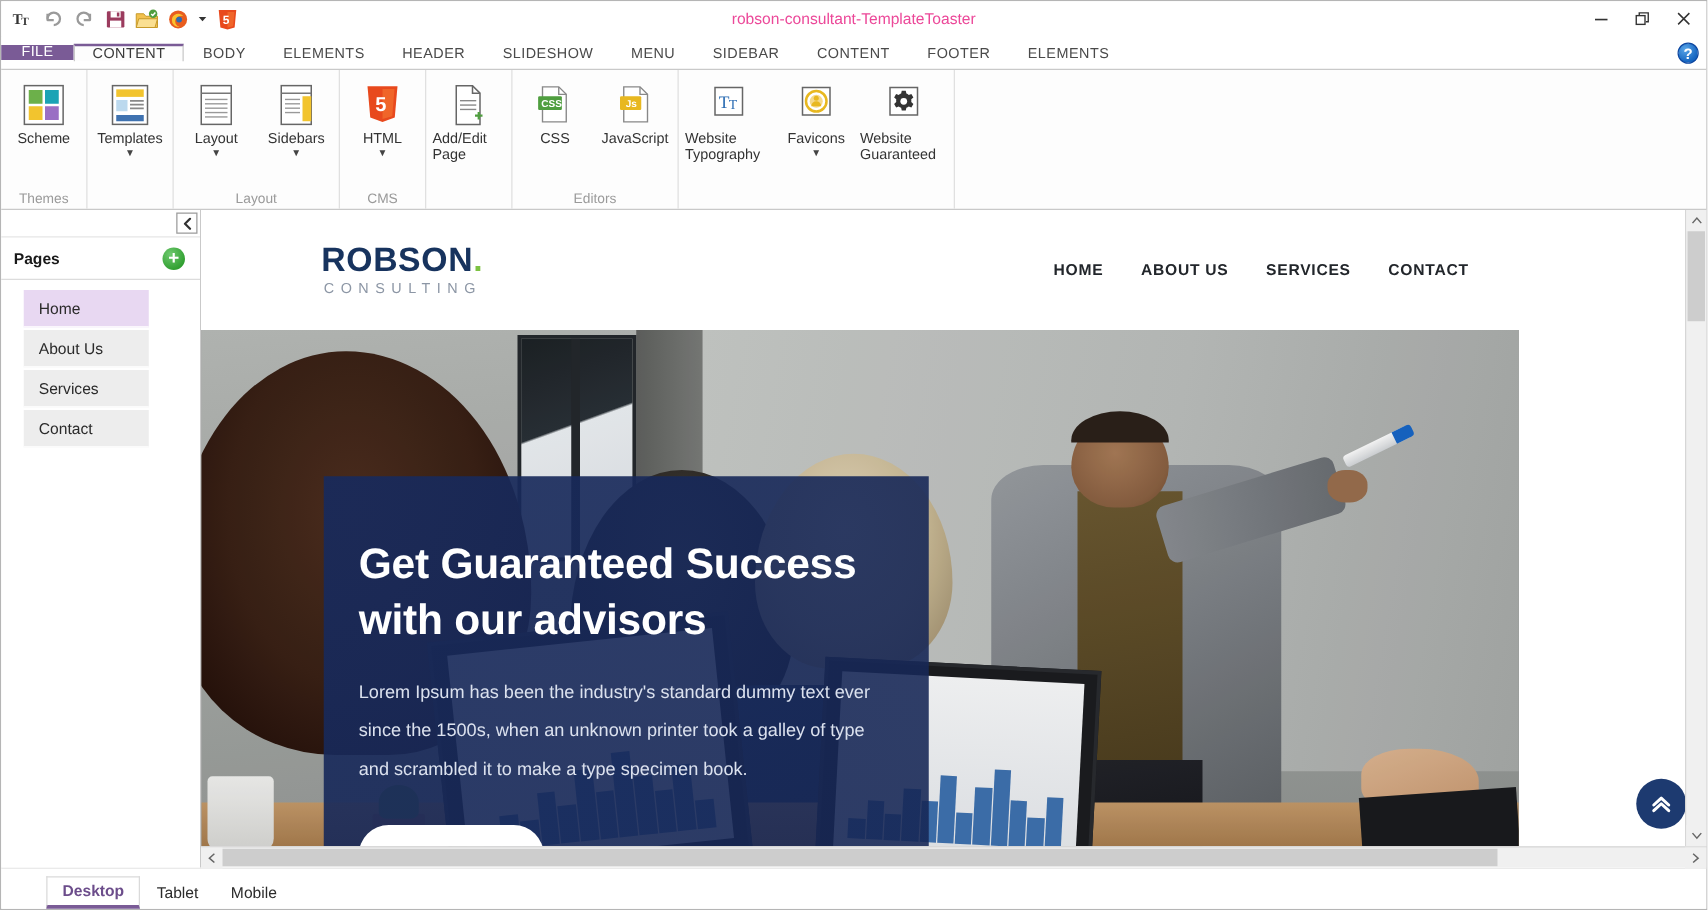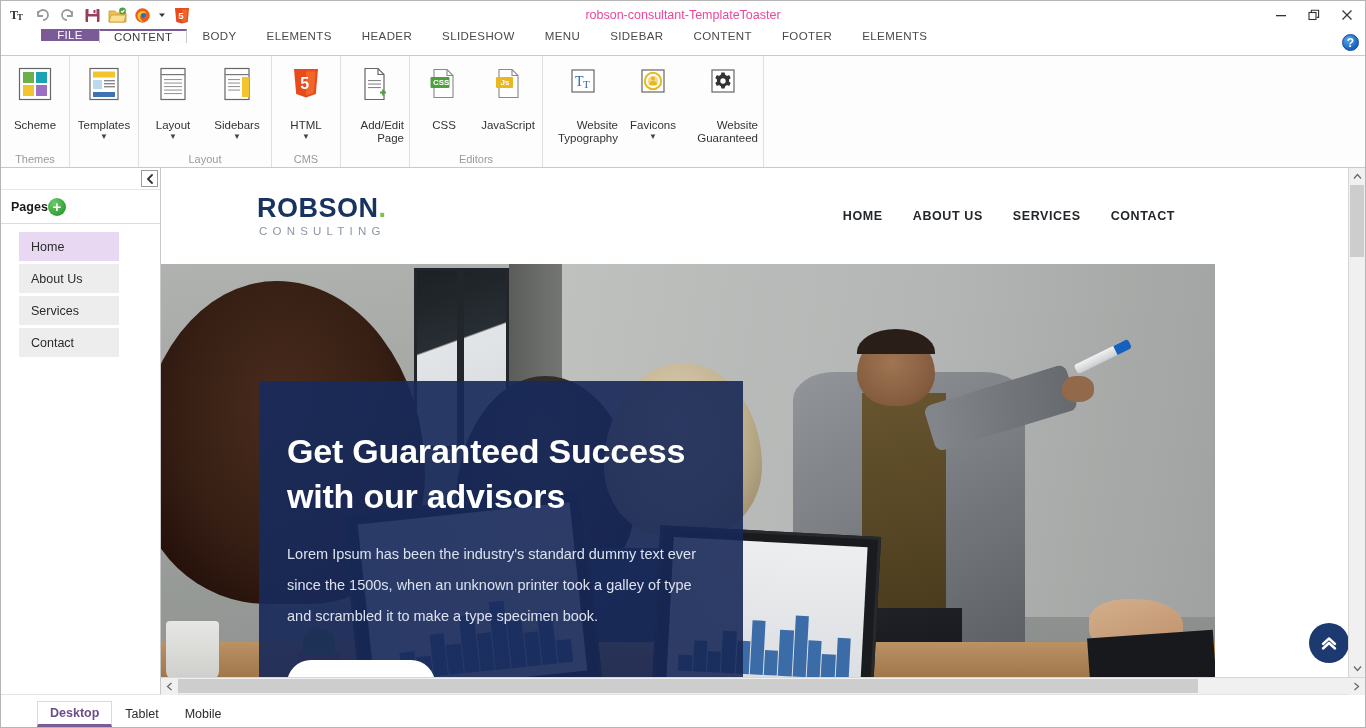--- a/index.html
+++ b/index.html
@@ -46,24 +46,23 @@
   }
   .wc {
     width: 33px; height: 26px;
     display: flex; align-items: center; justify-content: center;
     color: #333; font-size: 13px; cursor: pointer;
   }
 
   
   .ribbon-tabs {
     height: 26px; flex: 0 0 26px;
-    display: flex; align-items: flex-start;
+    display: flex; align-items: center;
     background: #fff;
     position: relative;
-    padding-left: 40px;
   }
   .tab-file {
     background: #7a5b96;
     color: #fff;
     width: 58px;
     display: flex; align-items: center; justify-content: center;
     font-size: 11.5px; letter-spacing: .3px;
     cursor: pointer;
   }
   .rtab {
@@ -113,22 +112,22 @@
   .ritem {
     width: 64px;
     display: flex; flex-direction: column; align-items: center;
     padding: 2px 2px 0 2px;
     cursor: pointer;
     border: 1px solid transparent;
   }
   .ritem.wide { width: 76px; }
   .ritem .ico { height: 38px; display: flex; align-items: center; justify-content: center; }
   .ritem .lbl {
-    font-size: 11.5px; color: #333; text-align: right;
-    line-height: 13px; margin-top: 16px;
+    font-size: 11.5px; color: #333; text-align: left;
+    line-height: 13px; margin-top: 2px;
   }
   .caret { font-size: 8px; color: #444; line-height: 8px; margin-top: 1px; }
 
   
   .main { flex: 1; display: flex; min-height: 0; }
 
   
   .pages-panel {
     width: 160px; flex: 0 0 160px;
     background: #fff;
@@ -142,21 +141,21 @@
   }
   .collapse-btn {
     position: absolute; right: 2px; top: 2px;
     width: 17px; height: 17px;
     border: 1px solid #9b9b9b; background: #fff;
     display: flex; align-items: center; justify-content: center;
     font-size: 10px; color: #333; cursor: pointer;
   }
   .pages-header {
     height: 34px;
-    display: flex; align-items: center; 
+    display: flex; align-items: center; justify-content: space-between;
     padding: 0 12px 0 10px;
     border-bottom: 1px solid #dcdcdc;
   }
   .pages-title { font-size: 12.5px; font-weight: bold; color: #1a1a1a; }
   .add-btn {
     width: 18px; height: 18px; border-radius: 50%;
     background: radial-gradient(circle at 35% 30%, #6ec96e, #2f9e2f 75%);
     color: #fff; font-size: 15px; font-weight: bold; line-height: 15px;
     display: flex; align-items: center; justify-content: center;
     cursor: pointer;

